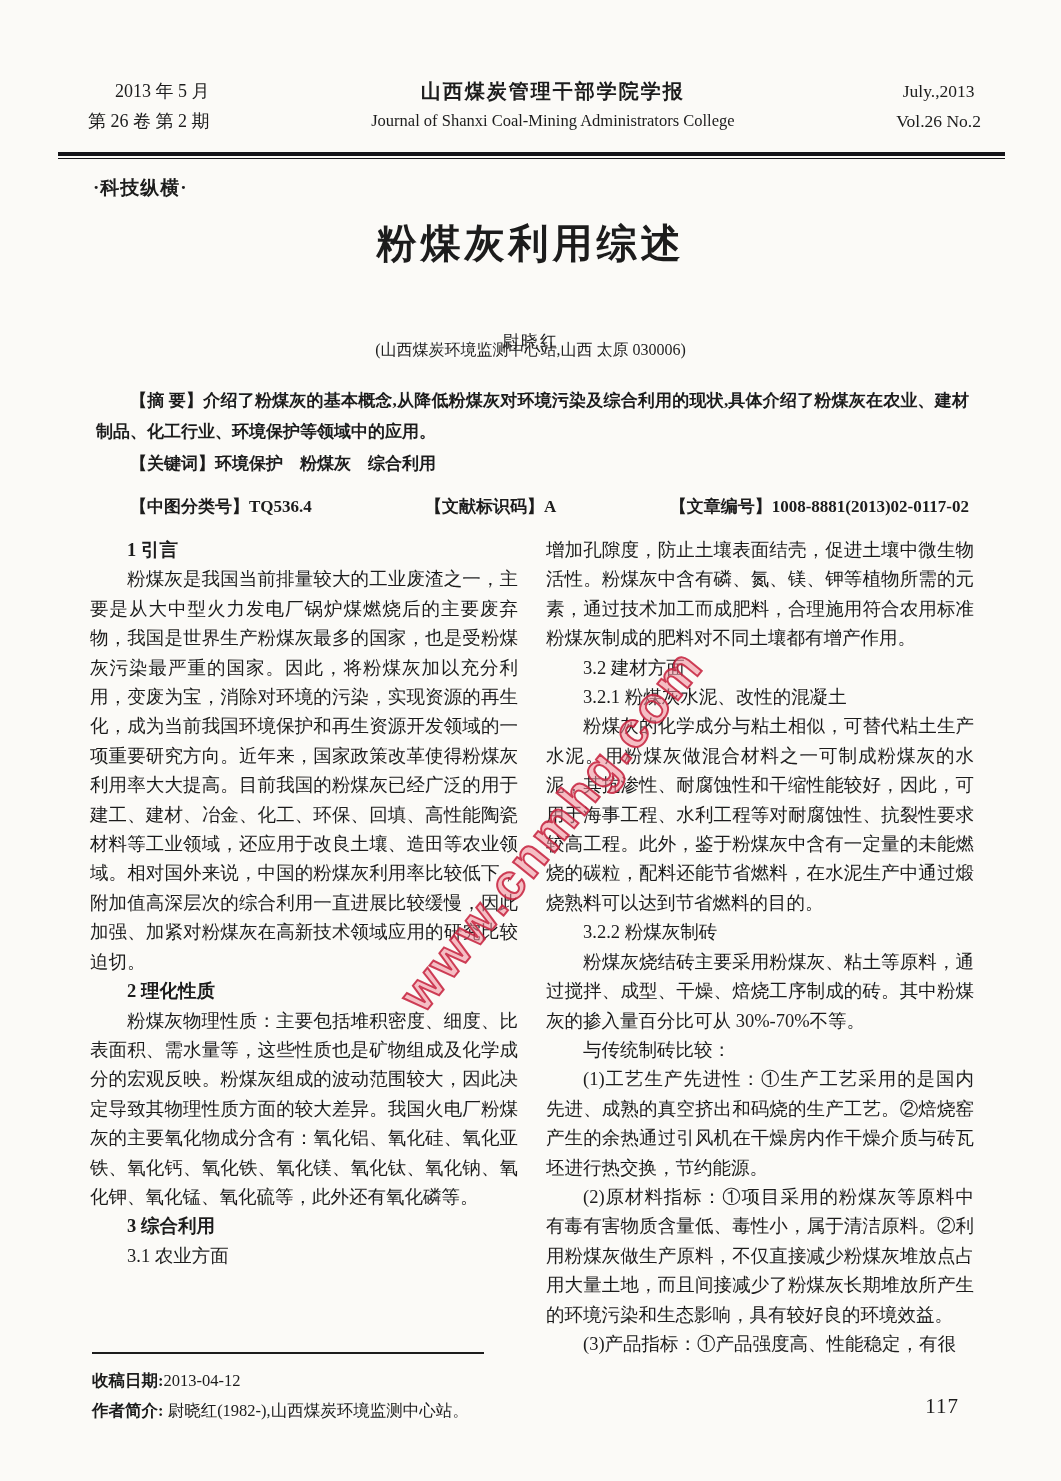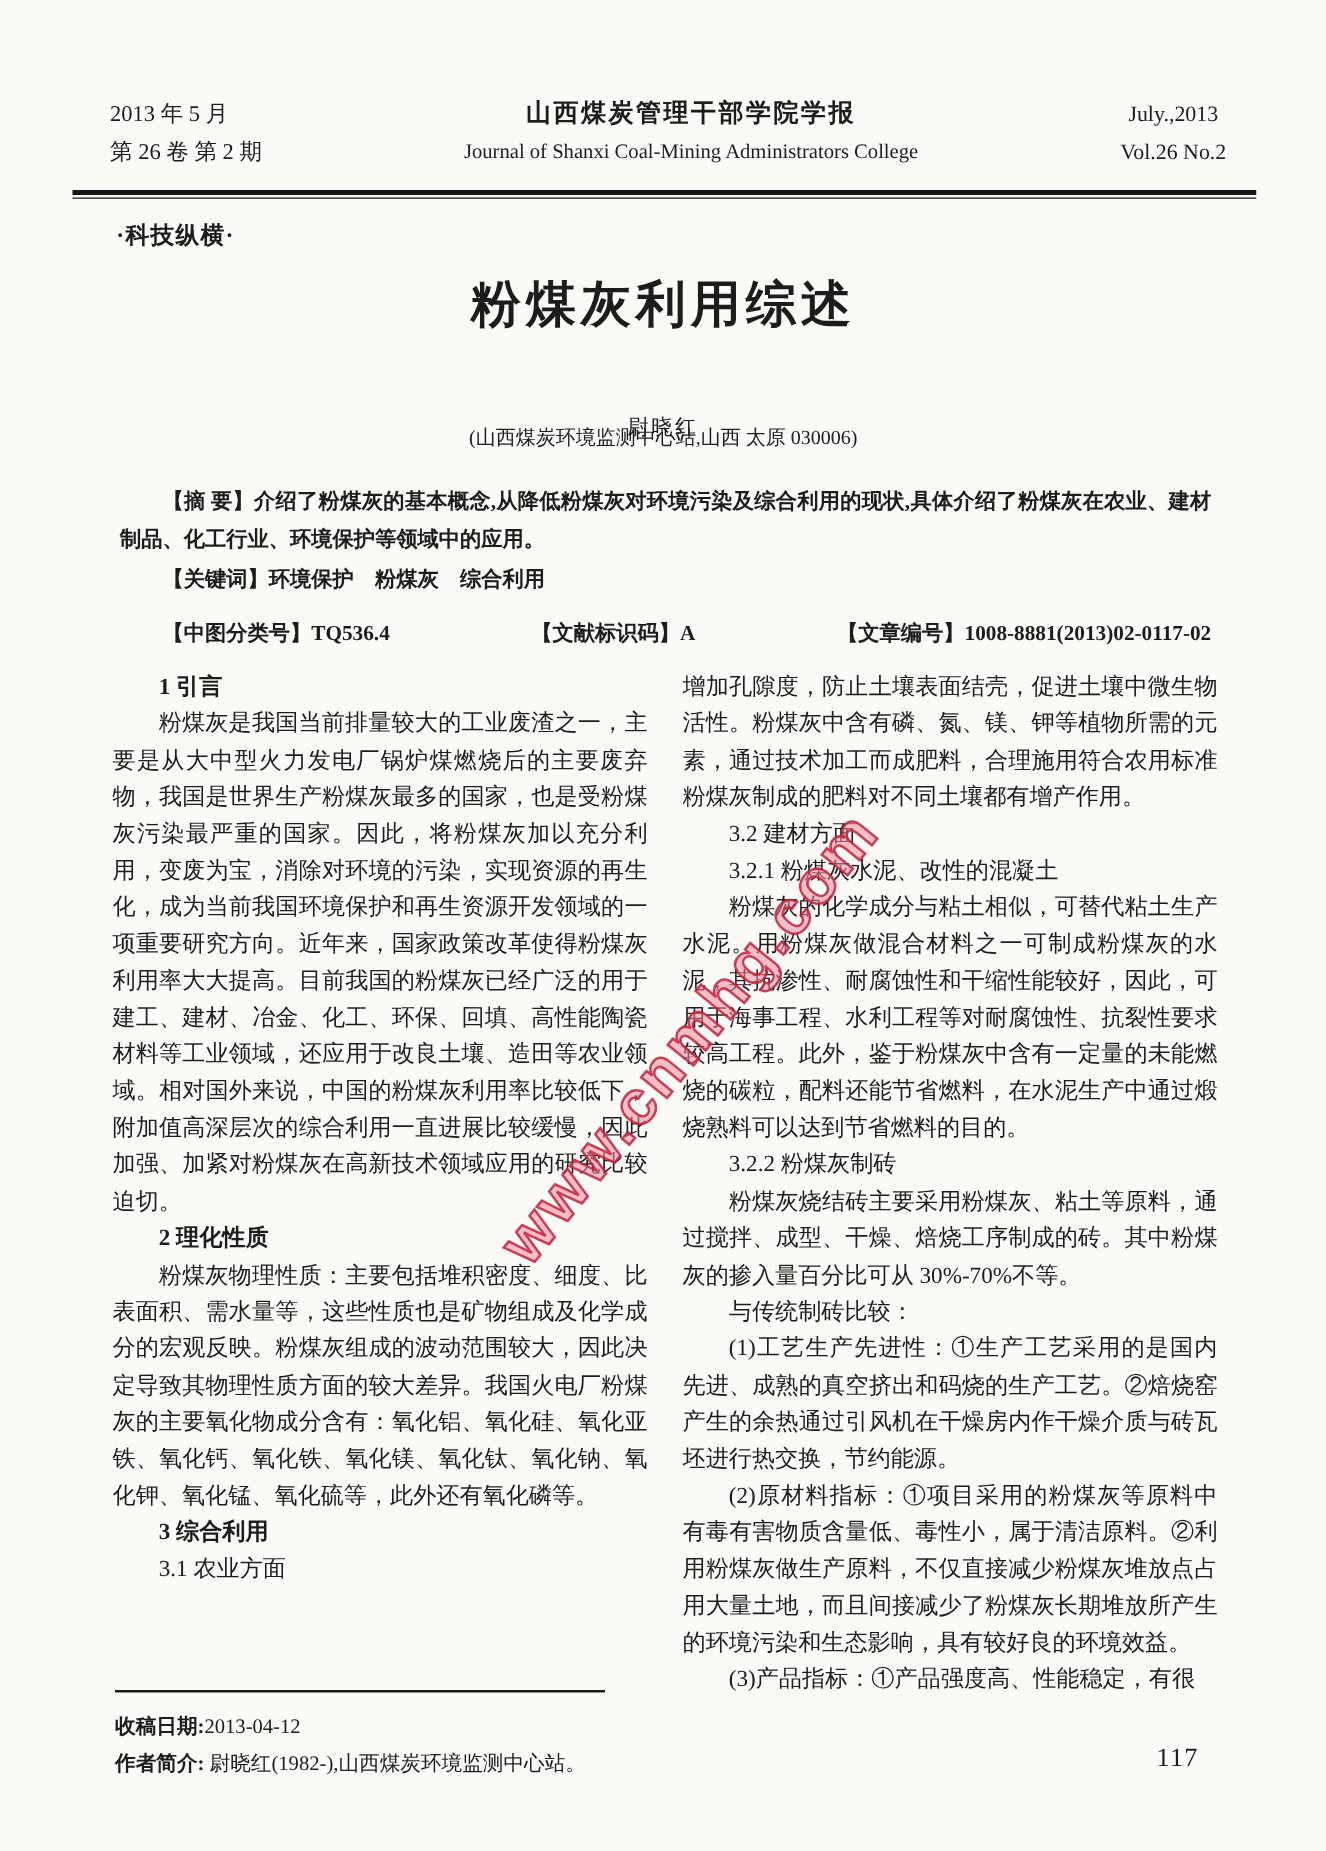--- a/index.html
+++ b/index.html
@@ -7,21 +7,21 @@
     position:relative; width:1061px; height:1481px; margin:0 auto;
     background:#fbfaf7; overflow:hidden;
     font-family:"Liberation Serif","DejaVu Serif",serif;
     color:#1c1c1c;
   }
   
   .journal-header{
     position:absolute; top:76px; left:88px; right:80px;
     display:flex; justify-content:space-between; align-items:center;
   }
-  .jh-left{ text-align:left; font-size:18px; line-height:30px; white-space:nowrap;}
+  .jh-left{ text-align:right; font-size:18px; line-height:30px; white-space:nowrap;}
   .jh-center{ flex:1; text-align:center; }
   .jh-center .cn{ font-size:20px; font-weight:700; letter-spacing:2px; line-height:30px;}
   .jh-center .en{ font-size:16.5px; line-height:30px;}
   .jh-right{ text-align:center; font-size:17.5px; line-height:30px; white-space:nowrap;}
   .rule-thick{ position:absolute; top:152px; left:58px; right:56px; height:3.5px; background:#15151a;}
   .rule-thin { position:absolute; top:158px; left:58px; right:56px; height:1.2px; background:#15151a;}
   
   .section-label{ position:absolute; top:175px; left:93px; font-size:19px; font-weight:700; letter-spacing:1px;}
   .article-title{ position:absolute; top:216px; left:0; right:0; text-align:center;
     font-size:40px; font-weight:700; letter-spacing:4px;}

